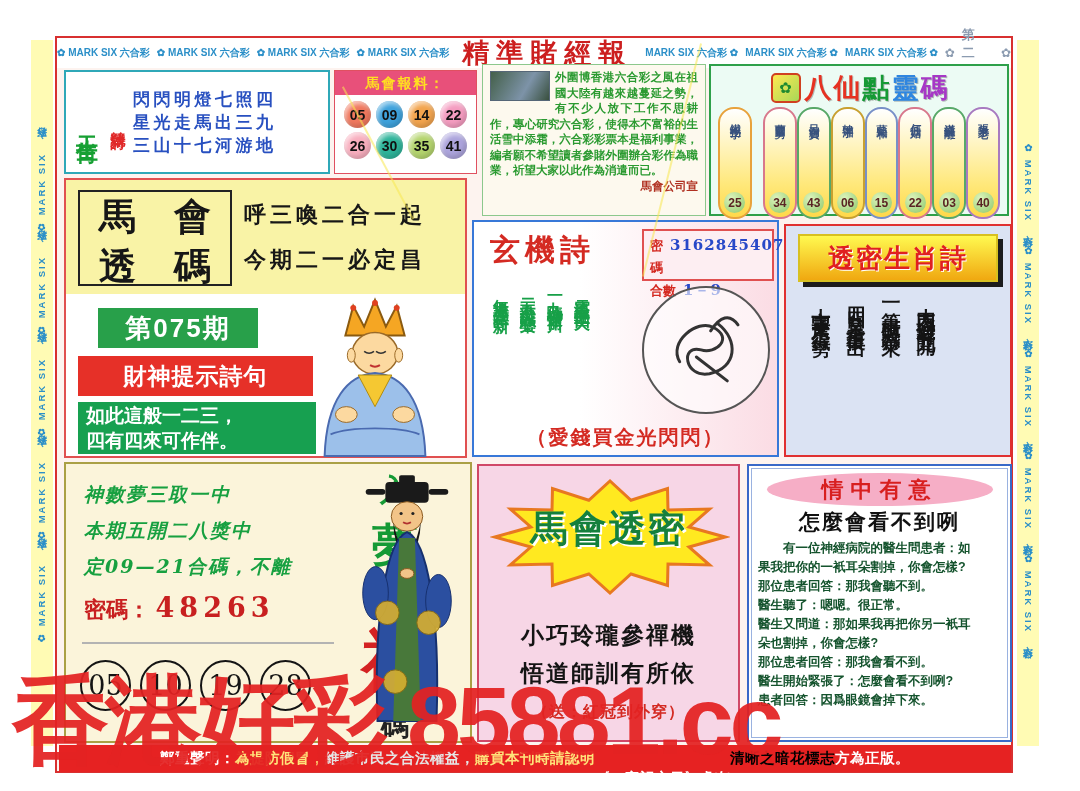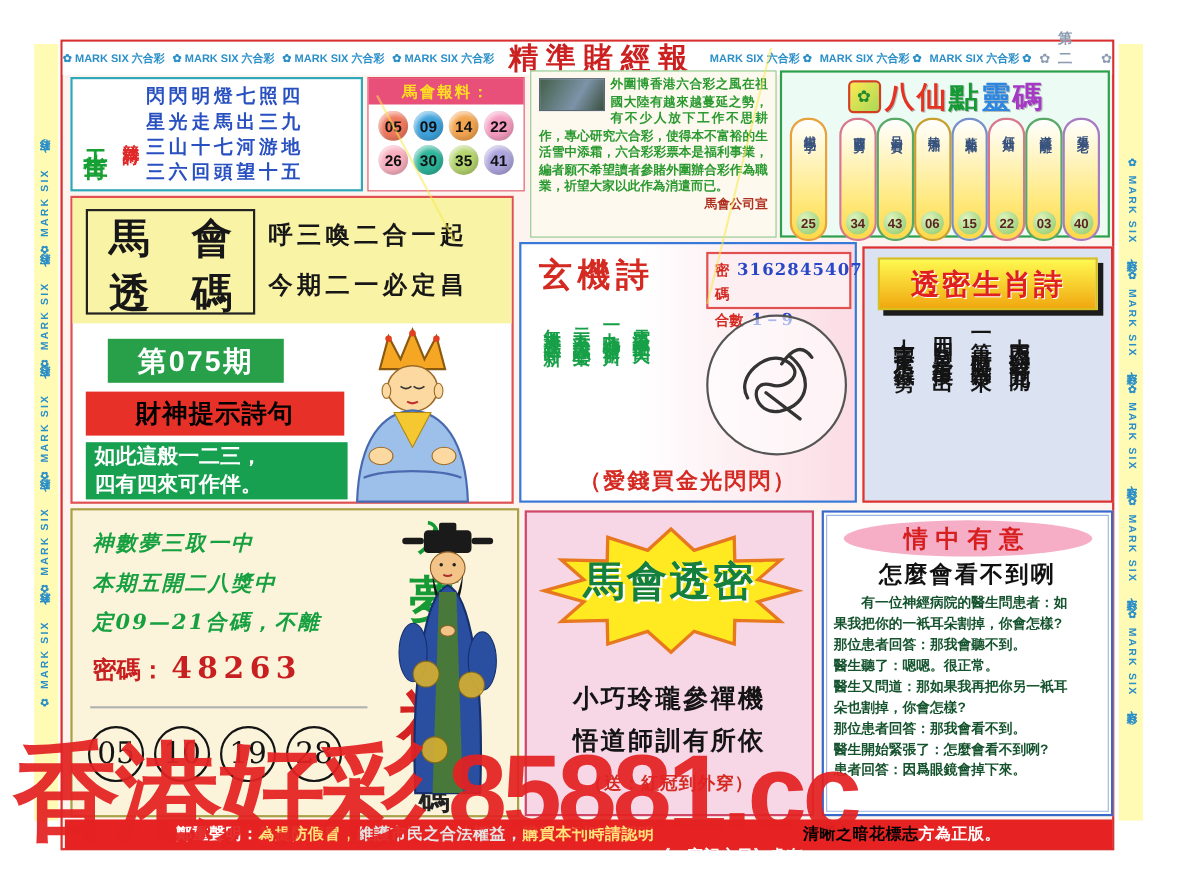--- a/index.html
+++ b/index.html
@@ -64,21 +64,21 @@
   .boxE{left:7px;top:140px;width:403px;height:280px;border:2px solid #e05050;background:#fff;}
   .e-band{position:absolute;left:0;top:0;width:100%;height:114px;background:#f9f3a6;}
   .e-logo{position:absolute;left:12px;top:10px;width:150px;height:92px;border:2.5px solid #222;
           display:grid;grid-template-columns:1fr 1fr;place-items:center;
           font-family:"DejaVu Serif",serif;font-weight:bold;font-size:37px;color:#171717;}
   .e-phrase{position:absolute;left:178px;top:12px;font-family:"DejaVu Serif",serif;font-weight:bold;
             font-size:22px;color:#171717;letter-spacing:4px;line-height:45px;white-space:nowrap;}
   .e-issue{position:absolute;left:32px;top:128px;width:160px;height:40px;background:#28a04a;
            color:#fff;font-size:26px;font-weight:bold;display:flex;align-items:center;justify-content:center;letter-spacing:2px;}
   .e-hint{position:absolute;left:12px;top:176px;width:235px;height:40px;background:#e63028;
-          color:#000000;font-size:23px;font-weight:bold;display:flex;align-items:center;justify-content:center;letter-spacing:1px;}
+          color:#ffffff;font-size:23px;font-weight:bold;display:flex;align-items:center;justify-content:center;letter-spacing:1px;}
   .e-green{position:absolute;left:12px;top:222px;width:238px;height:52px;background:#17a050;
            color:#fff;font-size:19px;font-weight:bold;line-height:25px;padding:1px 8px;box-sizing:border-box;}
   .buddha{position:absolute;right:6px;top:116px;}
   
   .boxF{left:415px;top:182px;width:307px;height:237px;border:2px solid #3878d8;
         background:linear-gradient(90deg,#ffffff 35%,#fbdce4);}
   .f-title{position:absolute;left:16px;top:8px;color:#d42a22;font-size:30px;font-weight:bold;letter-spacing:5px;}
   .f-code{position:absolute;left:168px;top:7px;width:132px;height:52px;border:2px solid #e05050;
           background:#fdeef2;padding:3px 6px;box-sizing:border-box;}
   .f-row{display:flex;align-items:baseline;gap:7px;line-height:22px;}
@@ -184,21 +184,20 @@
     </div>
 
     <div class="box boxA">
       <div class="vtitle zod-t">十二生肖</div>
       <div class="vtitle zod-s">競猜詩</div>
       <div class="zod-poem">
 
       <div>閃閃明燈七照四</div>
           <div>星光走馬出三九</div>
           <div>三山十七河游地</div>
-          <div>三六回頭望十五</div>
         </div>
     </div>
 
     <div class="box boxB">
       <div class="tips-hd">馬會報料：</div>
       <div class="balls">
 
       <div class="ball" style="background: rgb(240, 120, 94);">05</div>
           <div class="ball" style="background: rgb(62, 162, 220);">09</div>
           <div class="ball" style="background: rgb(242, 164, 78);">14</div>

